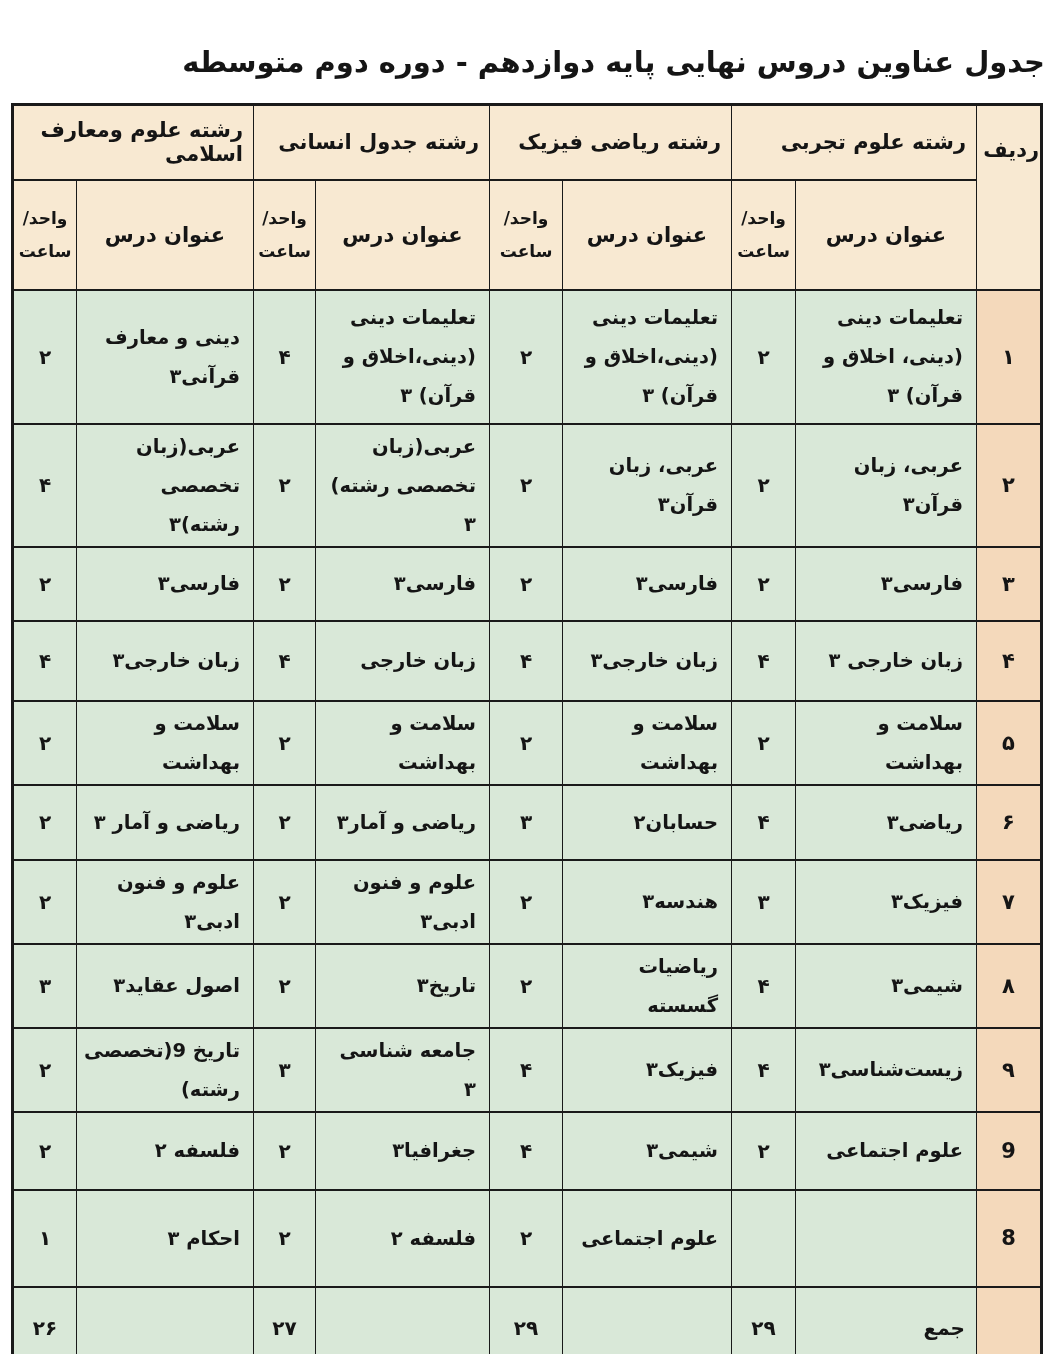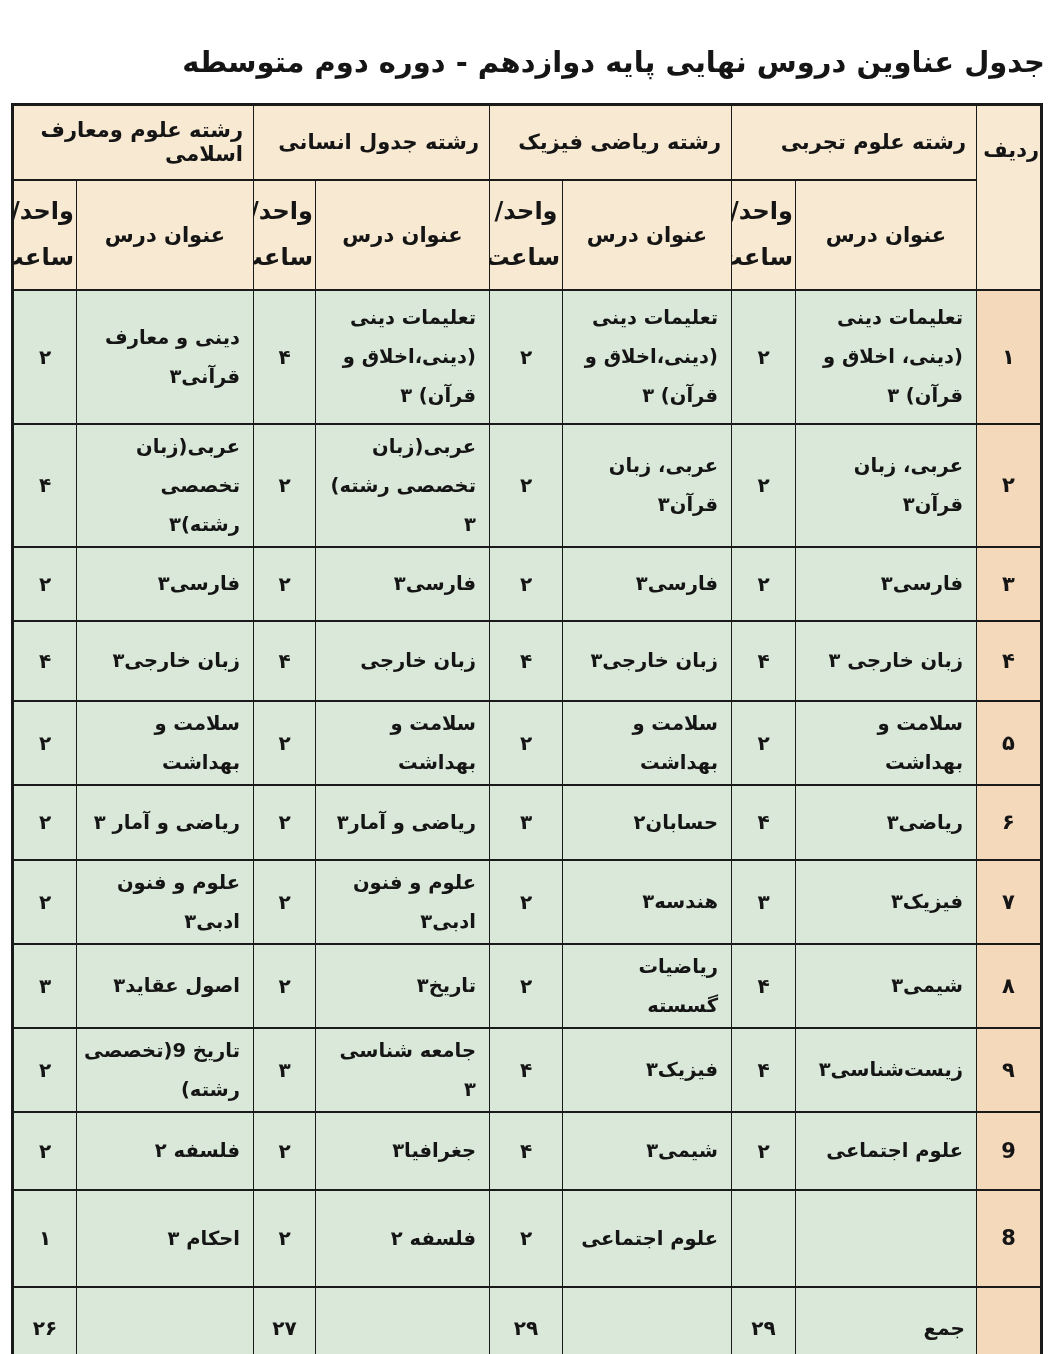--- a/index.html
+++ b/index.html
@@ -34,21 +34,21 @@
     border-bottom: 2.5px solid #1a1a1a;
     font-weight: bold;
     overflow: hidden;
   }
   thead th { background: #f8e9d2; font-size: 21px; }
   tr.h1 { height: 75px; }
   tr.h2 { height: 110px; }
   .track-h { text-align: right; padding-right: 10px; padding-left: 4px; }
   .rowno-h { vertical-align: top; padding-top: 32px; text-align: right; }
   .course-h { text-align: center; }
-  .unit-h  { text-align: center; font-size: 24px; line-height: 1.9; padding: 0 2px; }
+  .unit-h  { text-align: center; font-size: 17px; line-height: 1.9; padding: 0 2px; }
   .unit-h span { display: block; }
   td { background: #d9e8d8; font-size: 20px; vertical-align: middle; }
   td.rownum { background: #f4d9bb; text-align: center; font-size: 21px; }
   td.course { text-align: right; padding: 2px 13px 2px 6px; line-height: 2; font-size: 19.5px; }
   td.unit   { text-align: center; }
   tbody tr:nth-child(1)  { height: 134px; }
   tbody tr:nth-child(2)  { height: 121px; }
   tbody tr:nth-child(3)  { height: 74px;  }
   tbody tr:nth-child(4)  { height: 80px;  }
   tbody tr:nth-child(5)  { height: 71px;  }

